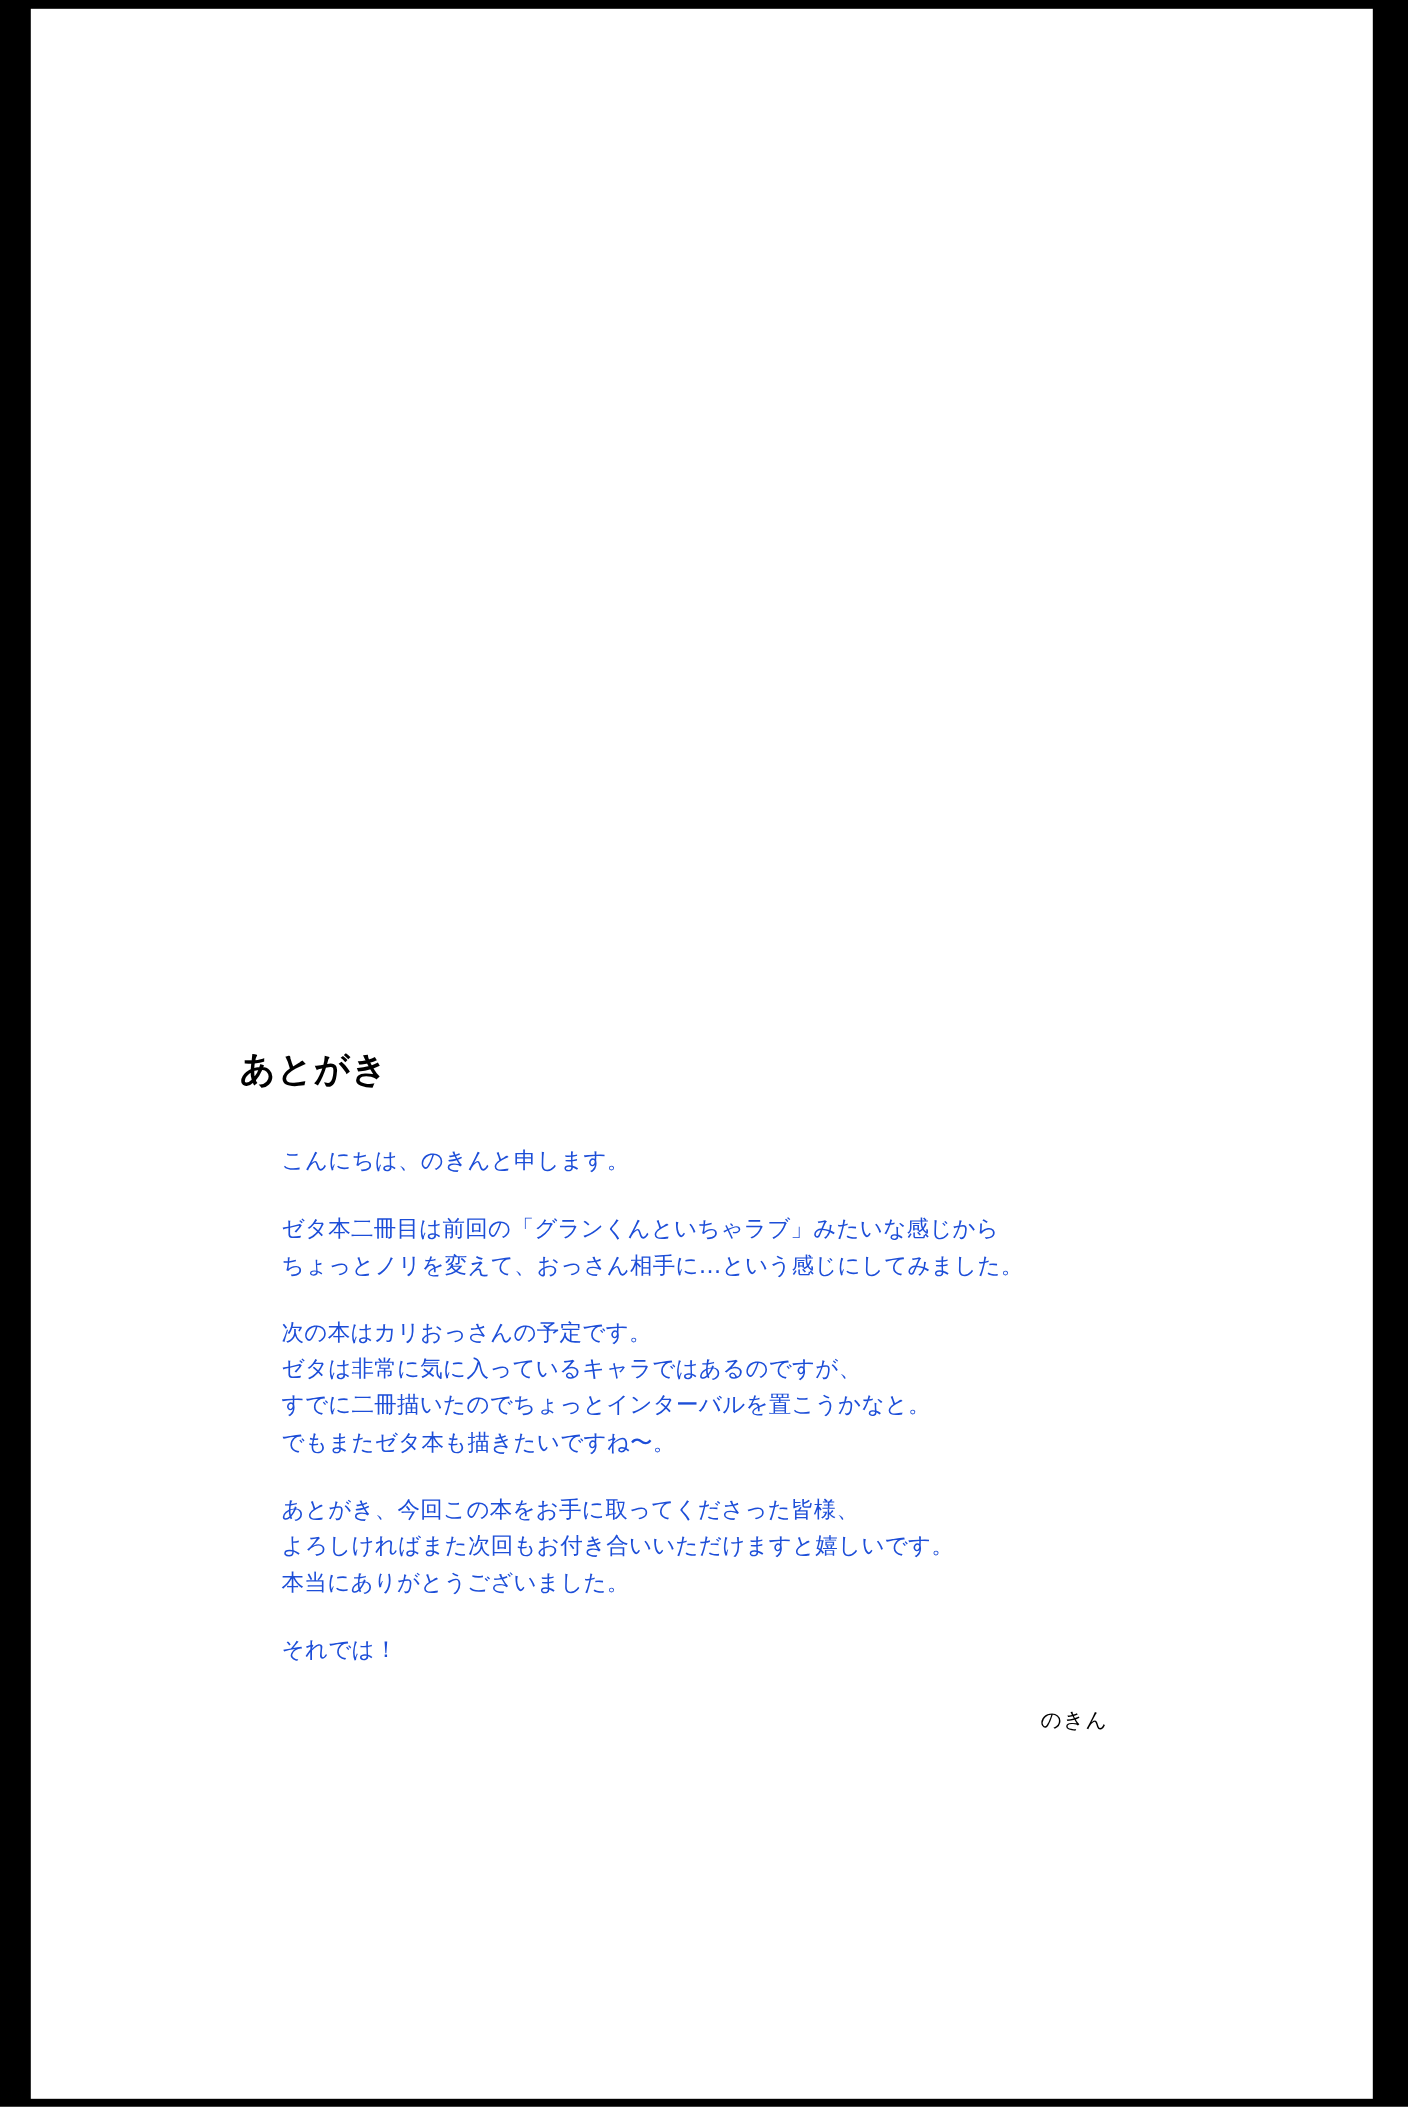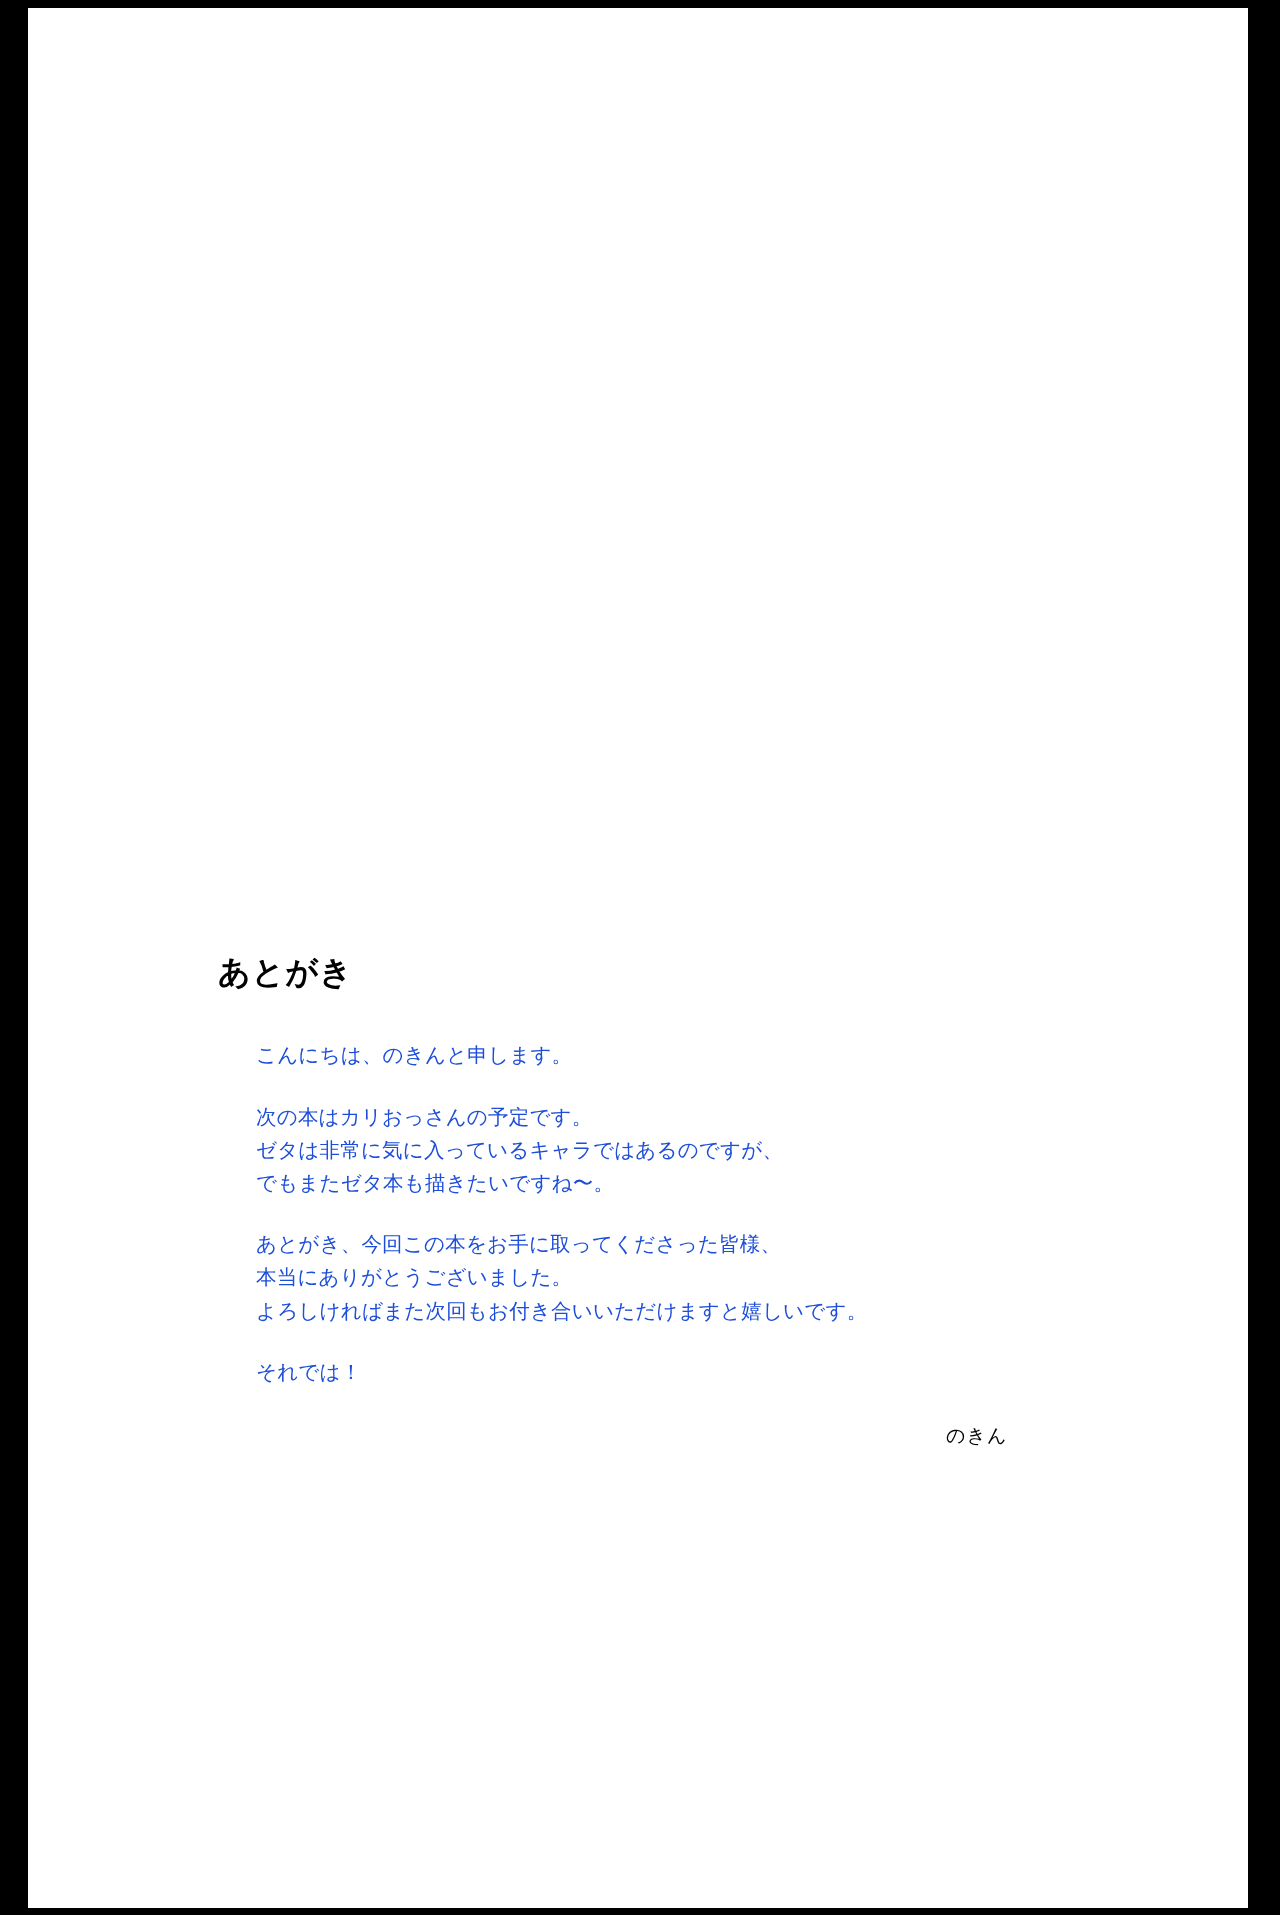--- a/index.html
+++ b/index.html
@@ -62,31 +62,36 @@
 <body>
 
 <div class="page">
   <div class="afterword">
     <h1 class="afterword-title">あとがき</h1>
 
     <div class="body-block">
       <p>こんにちは、のきんと申します。</p>
     </div>
 
+    <div class="body-block">
+      <p>ゼタ本二冊目は前回の「グランくんといちゃラブ」みたいな感じから</p>
+      <p>ちょっとノリを変えて、おっさん相手に…という感じにしてみました。</p>
+    </div>
 
     <div class="body-block">
       <p>次の本はカリおっさんの予定です。</p>
       <p>ゼタは非常に気に入っているキャラではあるのですが、</p>
+      <p>すでに二冊描いたのでちょっとインターバルを置こうかなと。</p>
       <p>でもまたゼタ本も描きたいですね〜。</p>
     </div>
 
     <div class="body-block">
       <p>あとがき、今回この本をお手に取ってくださった皆様、</p>
+      <p>よろしければまた次回もお付き合いいただけますと嬉しいです。</p>
       <p>本当にありがとうございました。</p>
-      <p>よろしければまた次回もお付き合いいただけますと嬉しいです。</p>
     </div>
 
     <div class="body-block">
       <p>それでは！</p>
     </div>
 
     <div class="signature">のきん</div>
   </div>
 </div>
 

